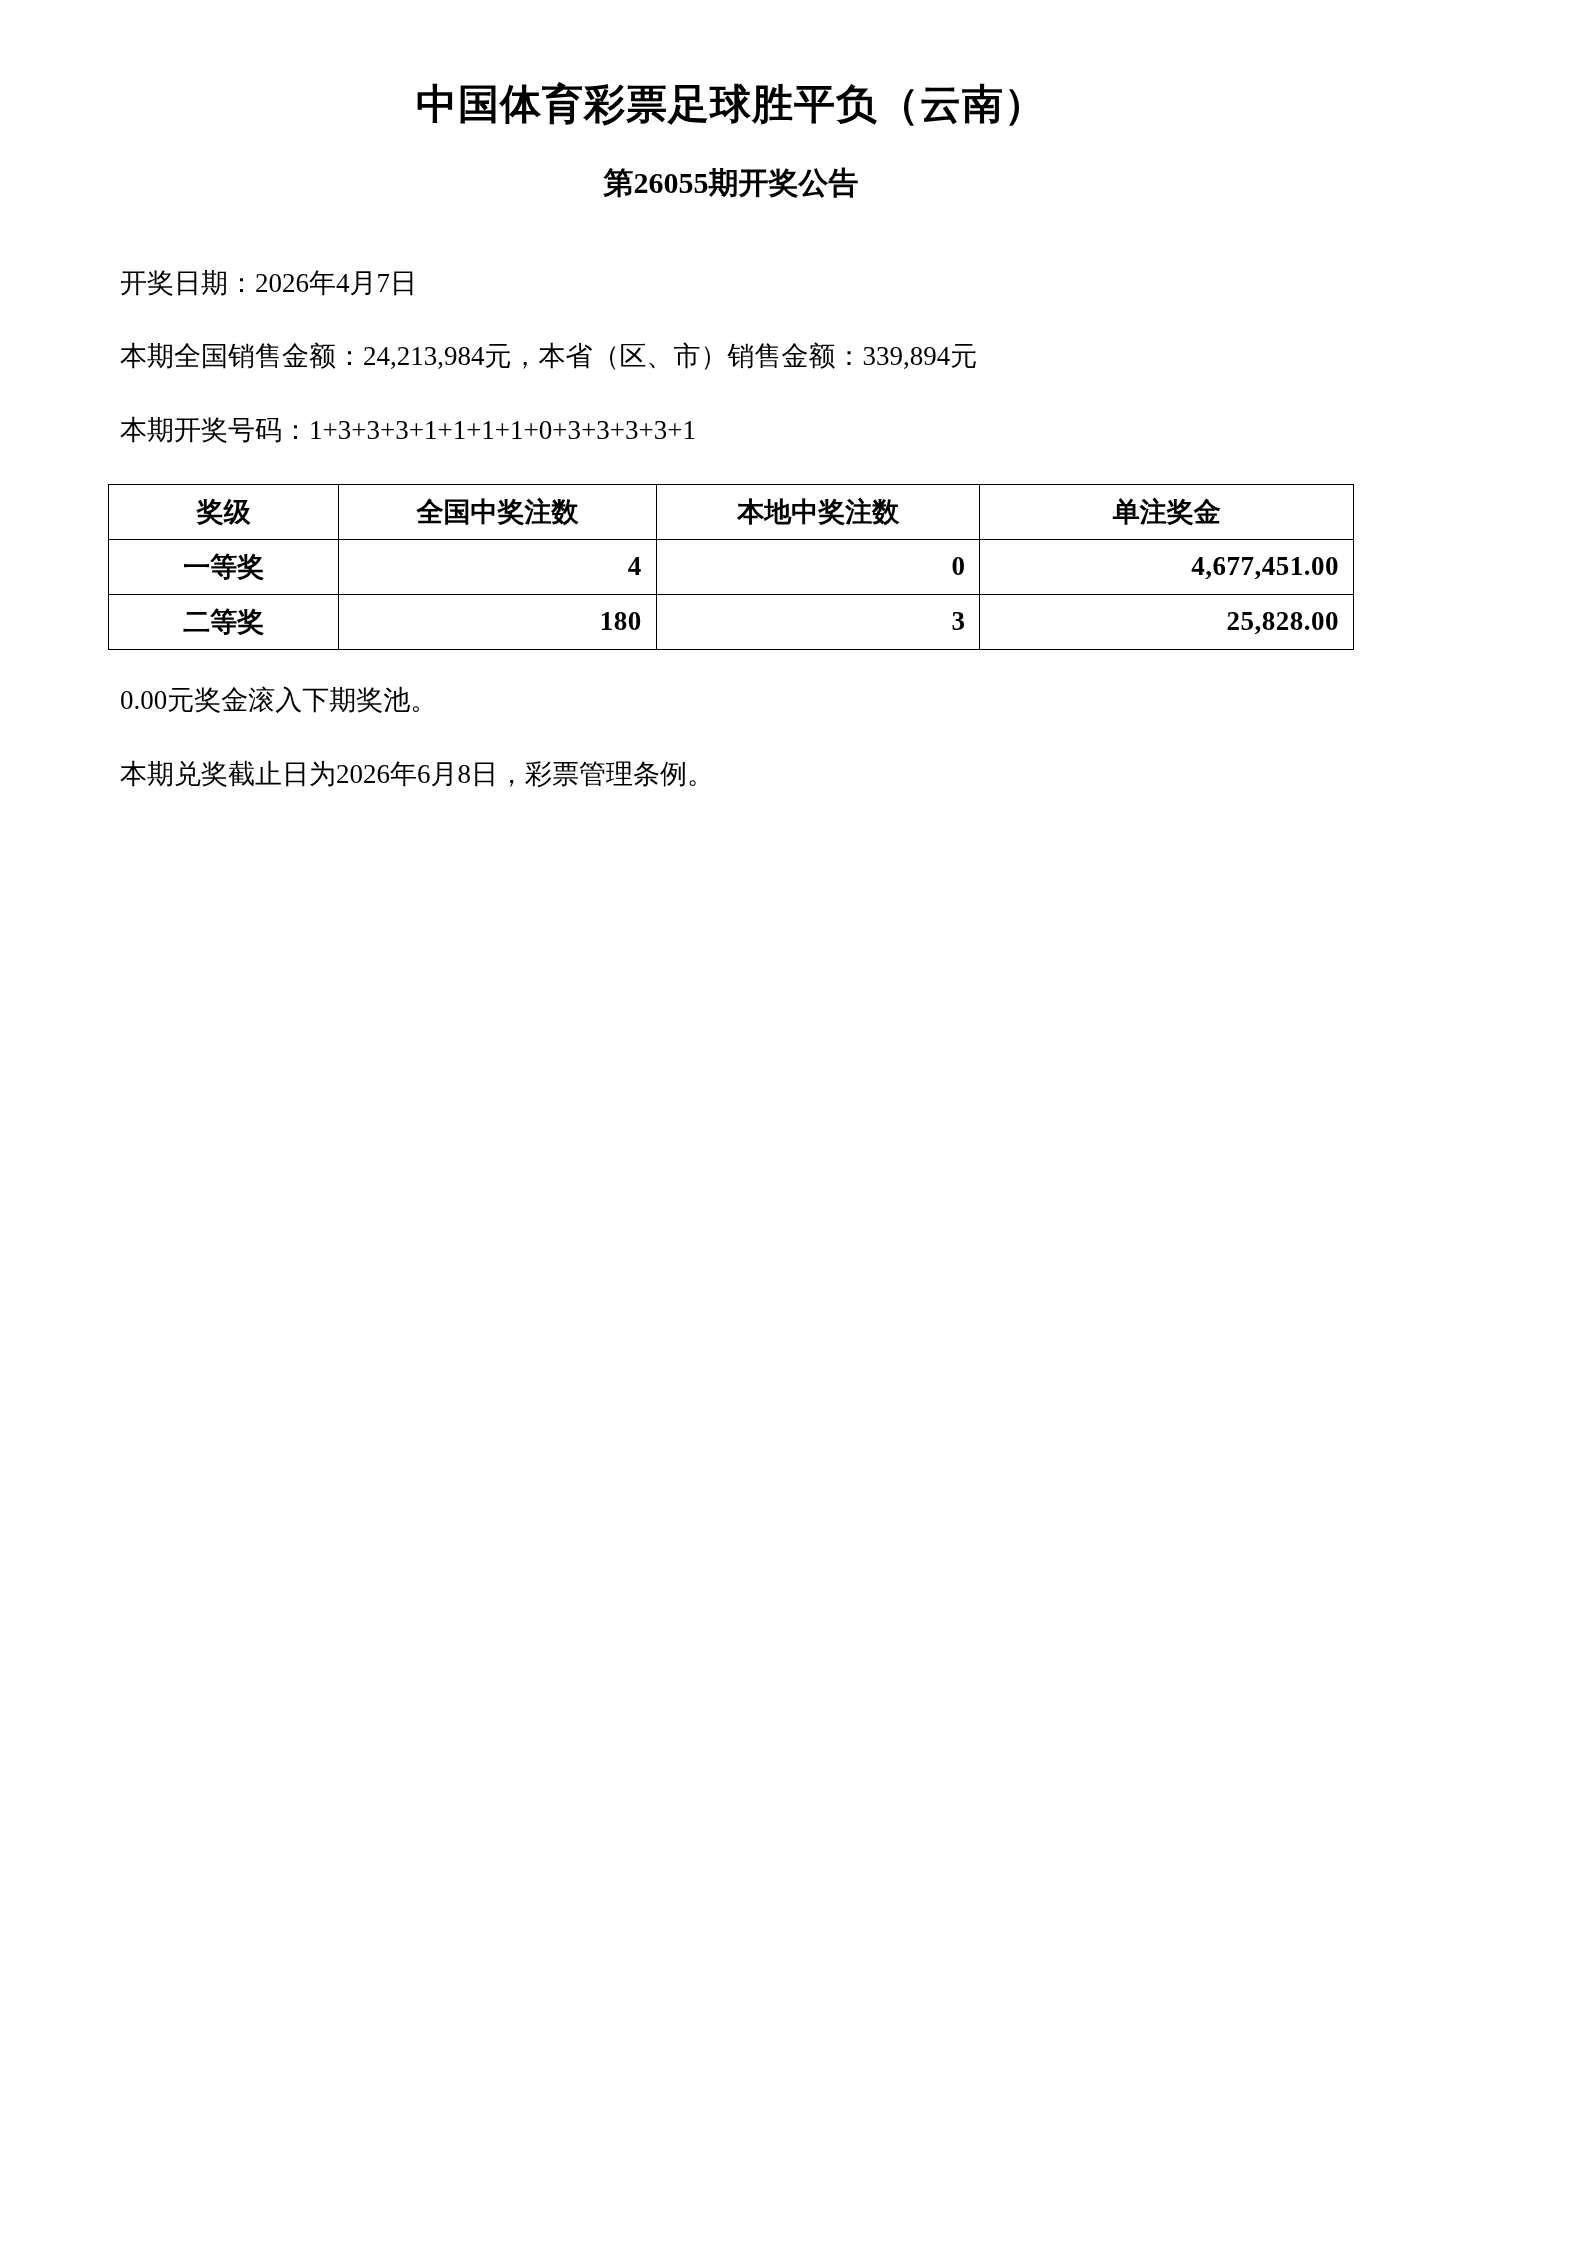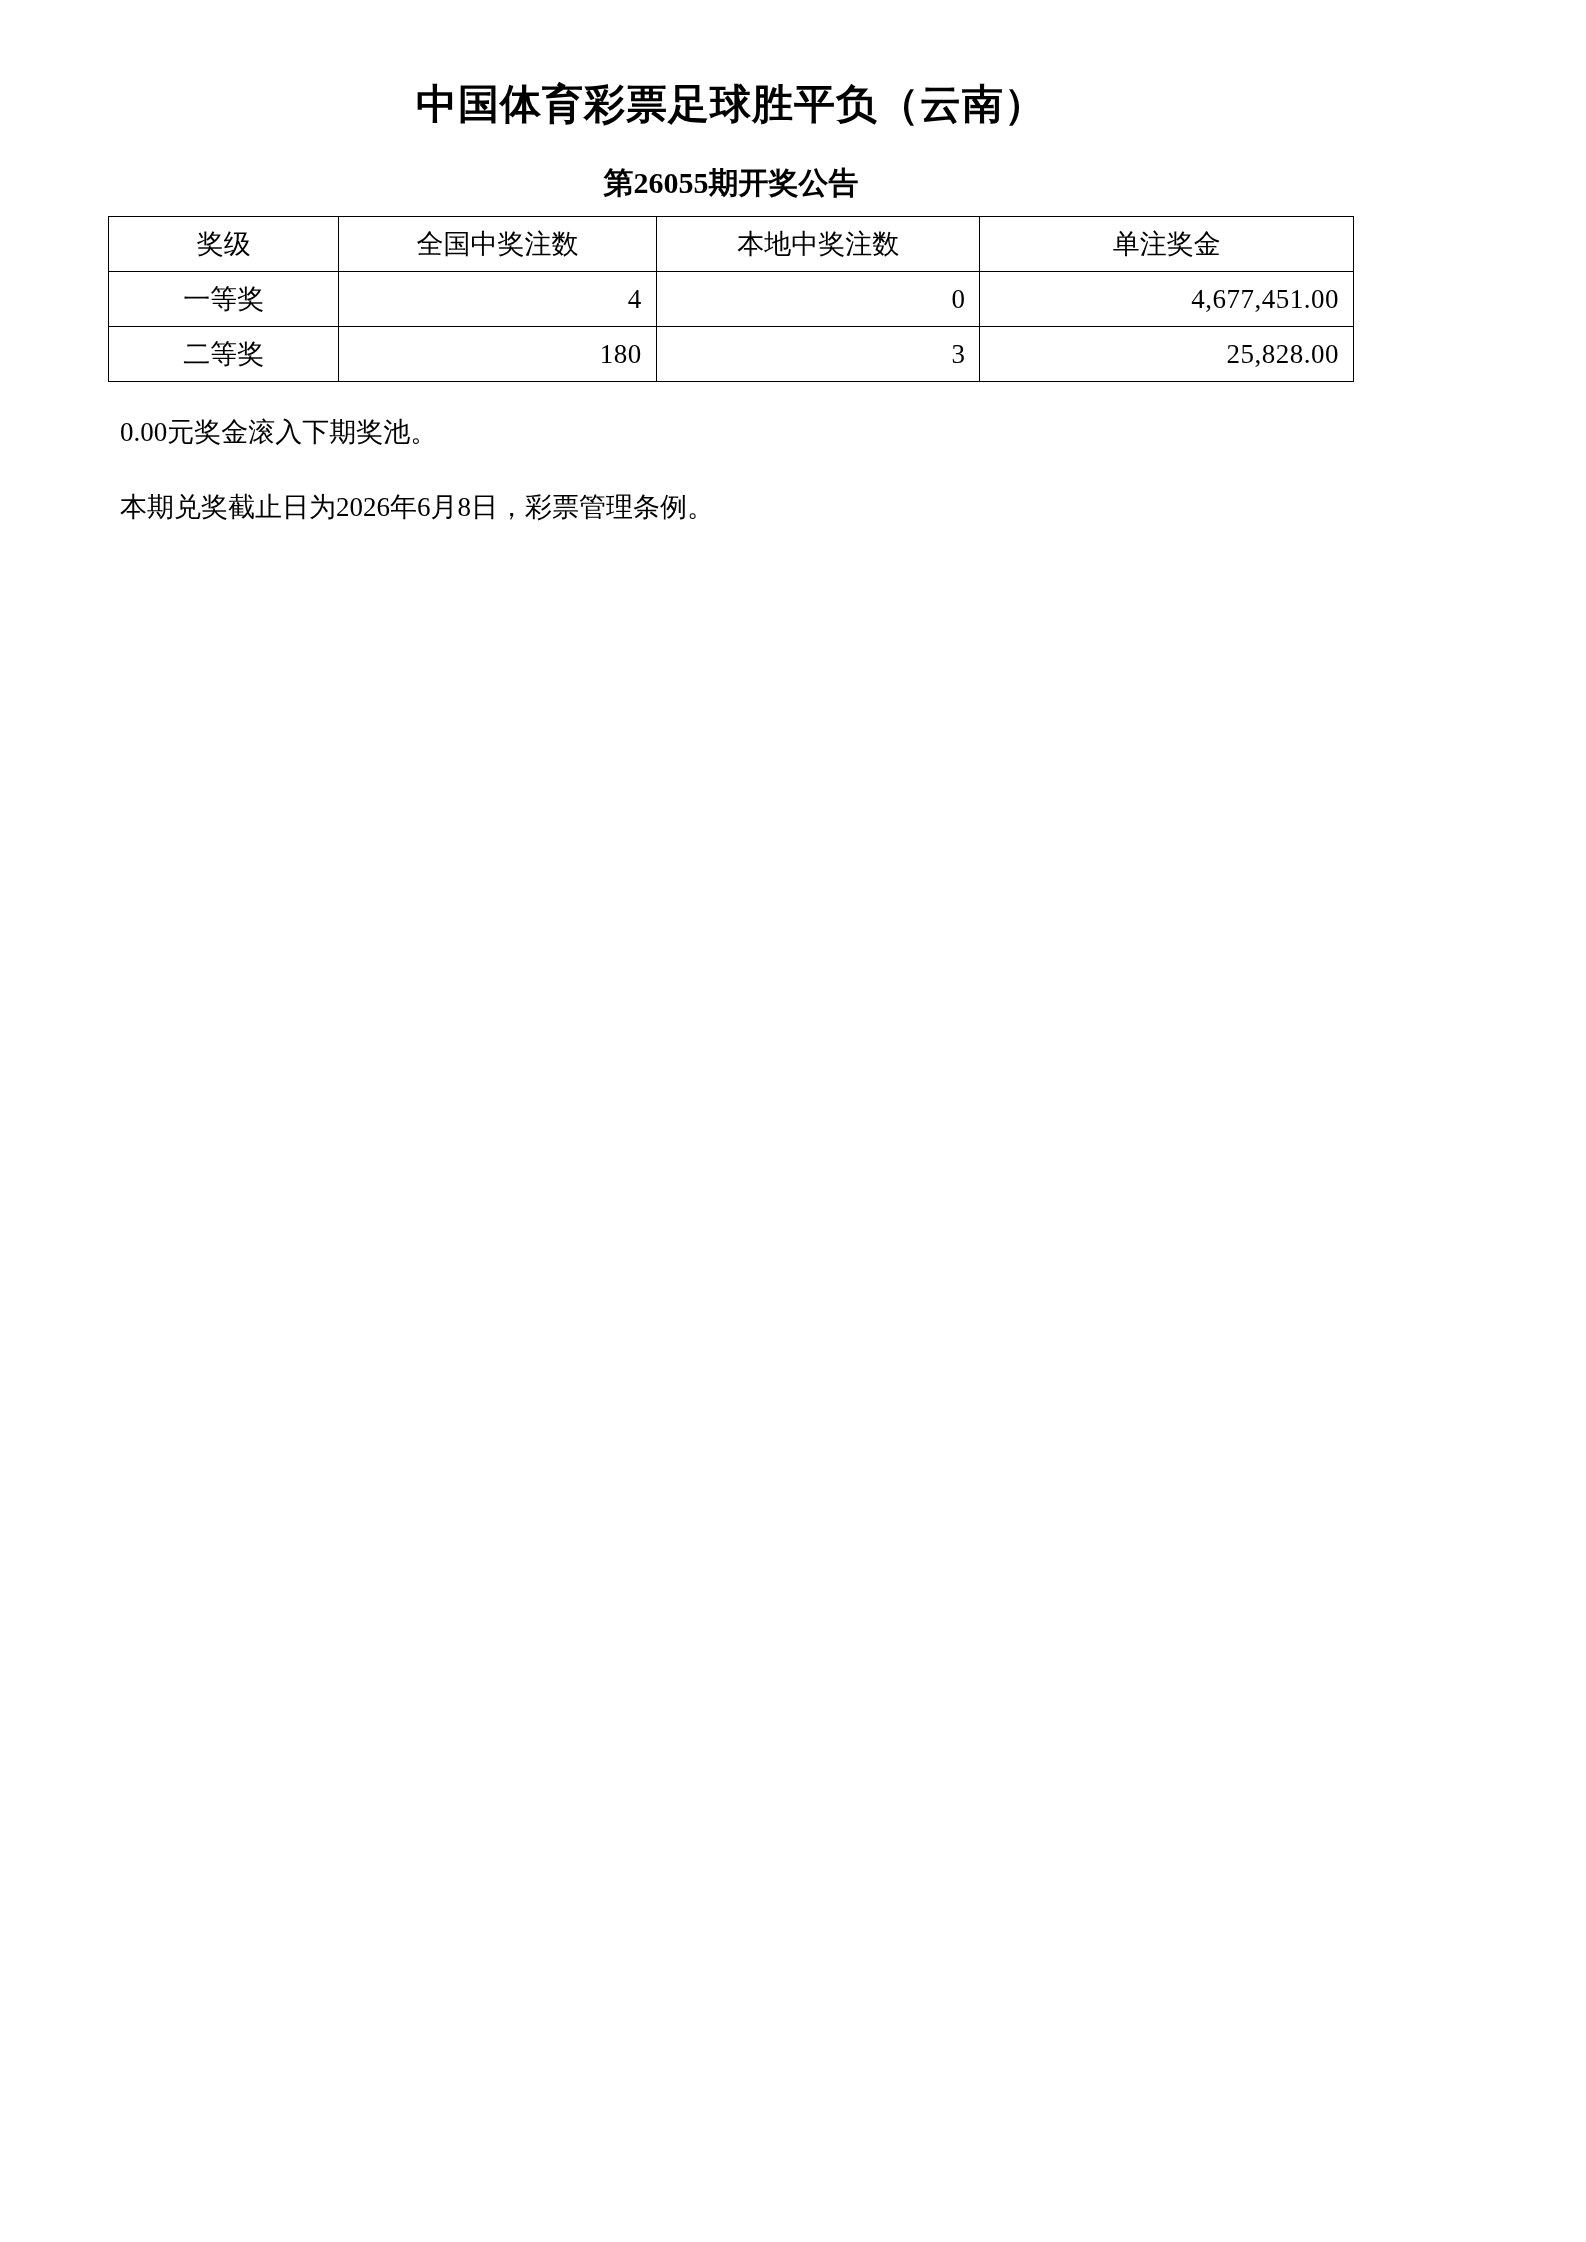--- a/index.html
+++ b/index.html
@@ -45,21 +45,21 @@
   table.prize-table {
     width: 100%;
     border-collapse: collapse;
     margin-top: 14px;
     table-layout: fixed;
   }
   table.prize-table th,
   table.prize-table td {
     border: 1px solid #000000;
     font-size: 27px;
-    font-weight: normal;
+    font-weight: bold;
     height: 50px;
     padding: 2px 14px;
     margin-top: 28px;
   }
   table.prize-table th {
     text-align: center;
   }
   table.prize-table td.level {
     text-align: center;
   }
@@ -90,20 +90,25 @@
   }
 </style>
 </head>
 <body>
 
 <div class="page">
 
   <h1 class="doc-title">中国体育彩票足球胜平负（云南）</h1>
   <h2 class="doc-subtitle">第26055期开奖公告</h2>
 
+  <div class="info-block">
+    <p class="info-line">开奖日期：2026年4月7日</p>
+    <p class="info-line">本期全国销售金额：24,213,984元，本省（区、市）销售金额：339,894元</p>
+    <p class="info-line">本期开奖号码：1+3+3+3+1+1+1+1+0+3+3+3+3+1</p>
+  </div>
 
   <table class="prize-table">
     <colgroup>
       <col class="c1">
         <col class="c2">
         <col class="c3">
         <col class="c4">
     </colgroup>
     <thead>
       <tr>

